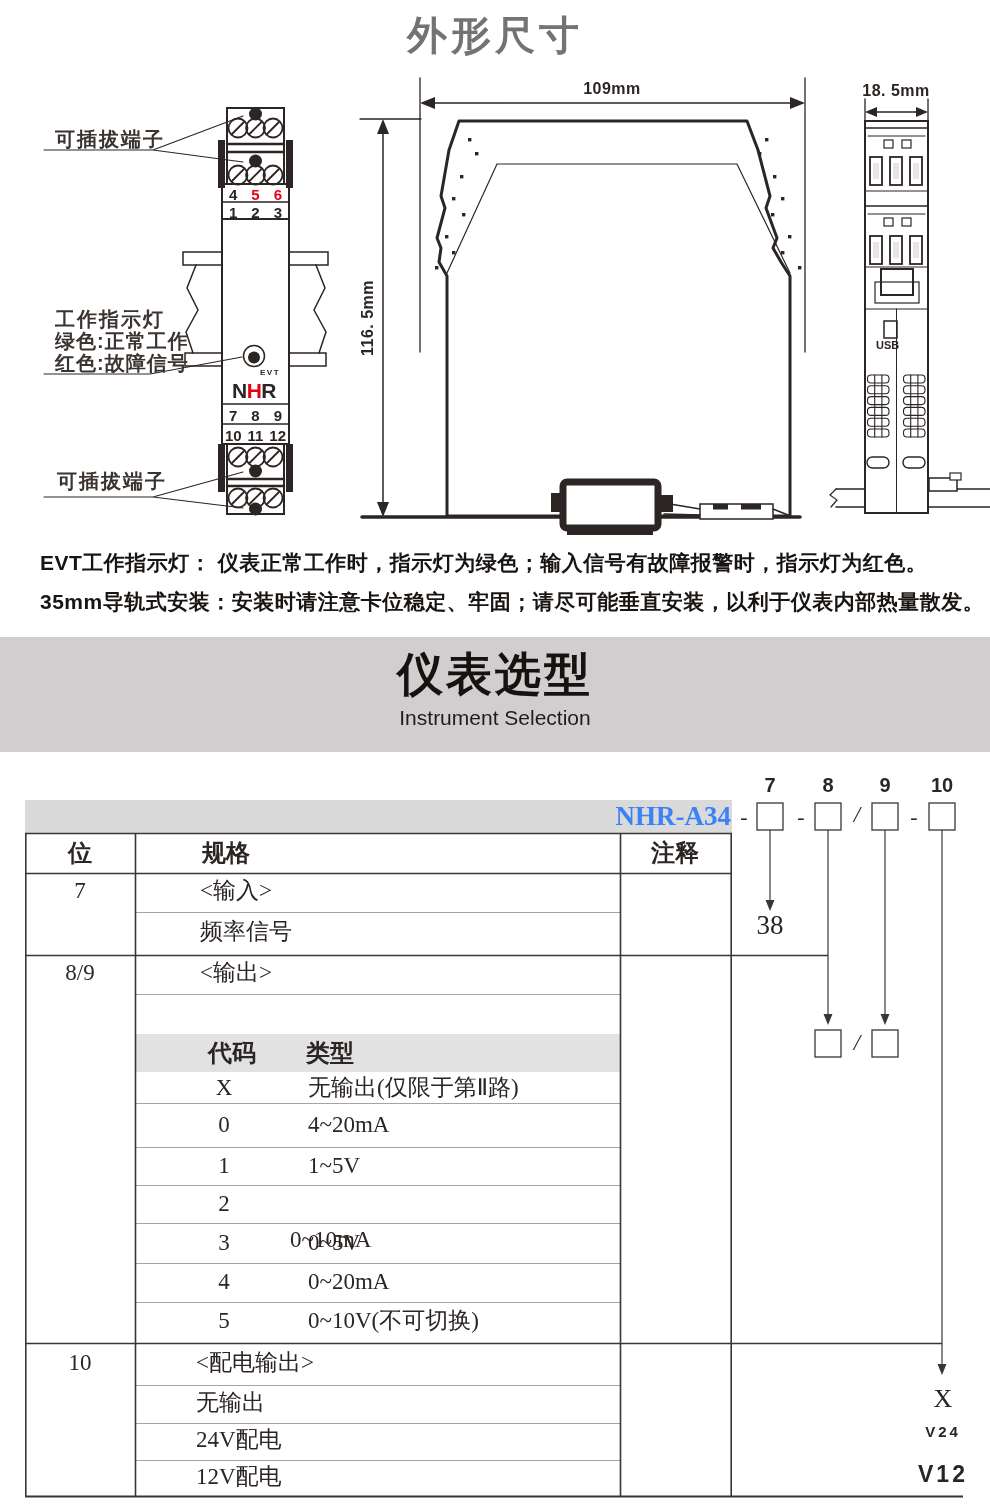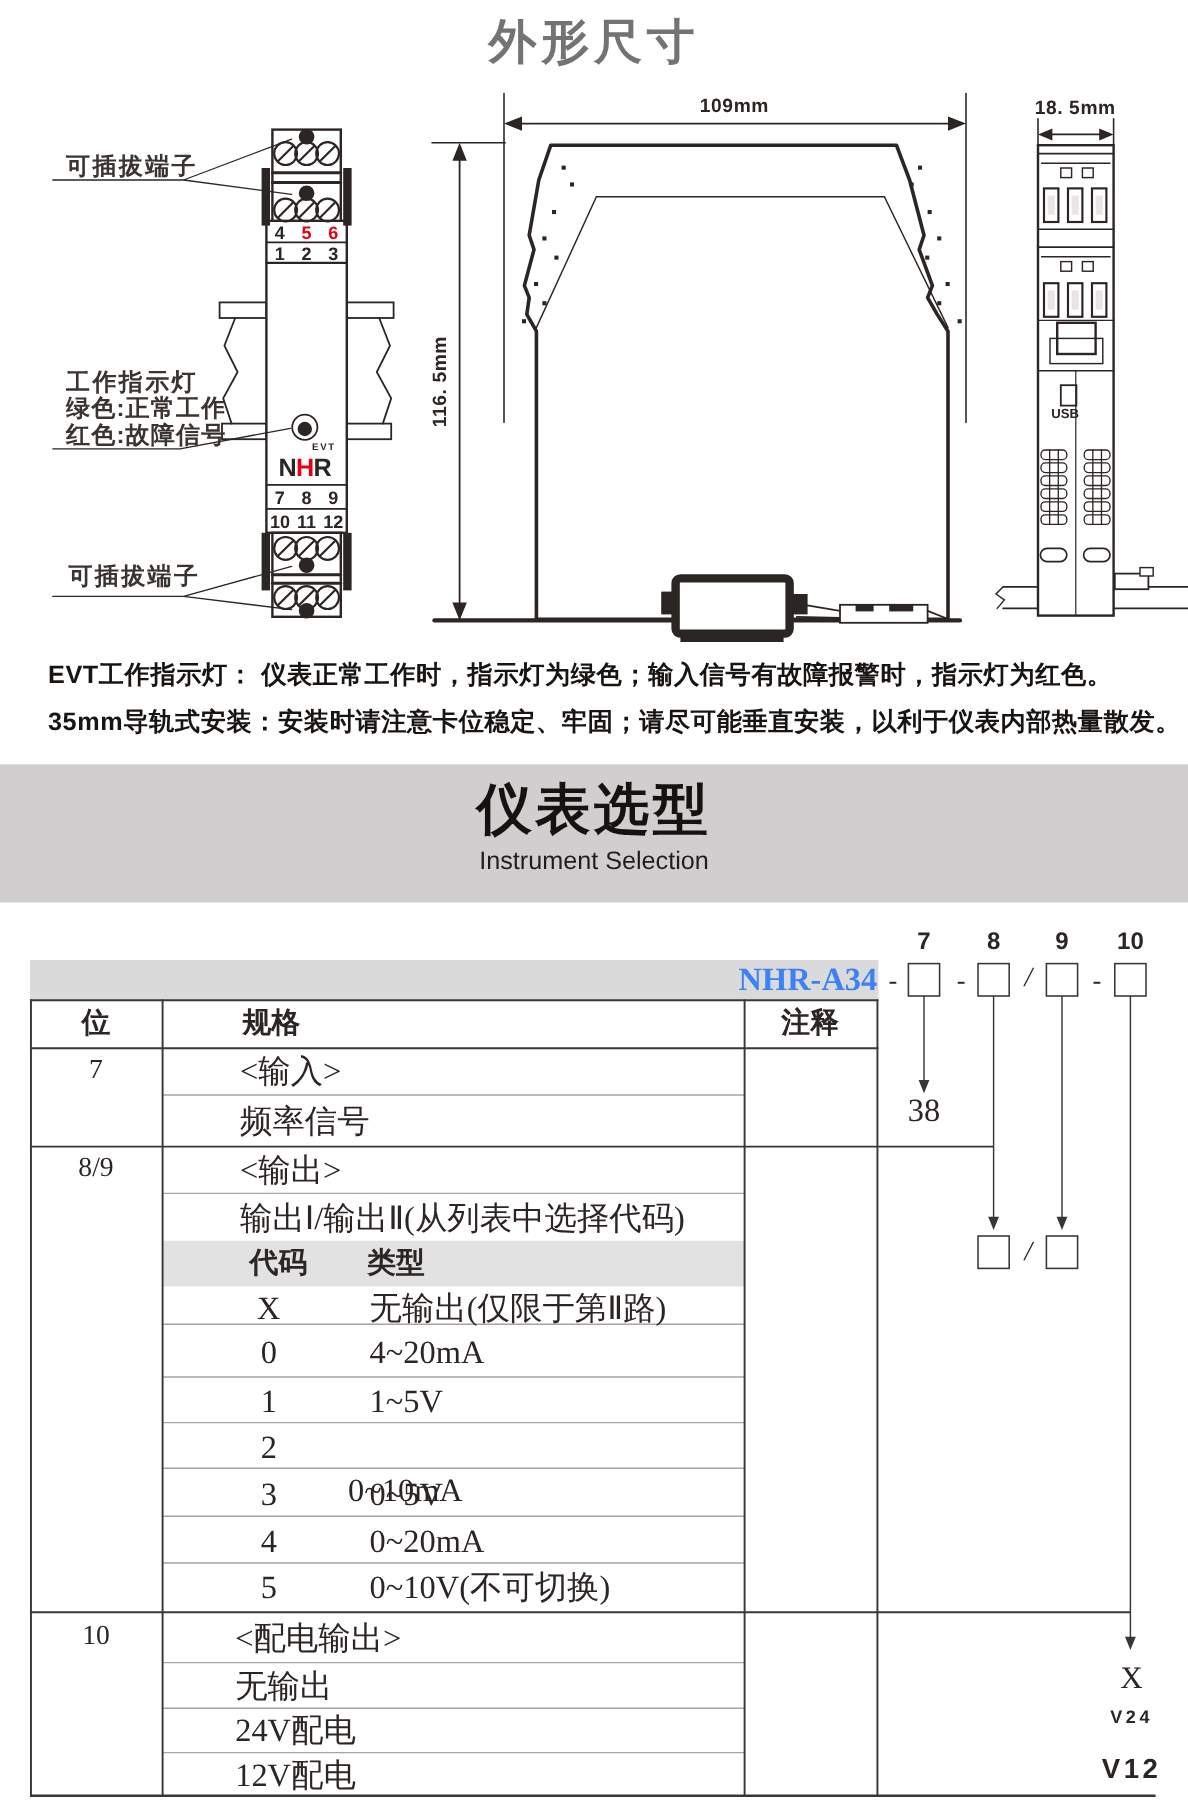--- a/index.html
+++ b/index.html
@@ -11,21 +11,21 @@
   .ctr{transform:translateX(-50%);}
   .b{font-weight:bold;}
   svg{position:absolute;left:0;top:0;}
   .red{color:#e60012;}
   .band{position:absolute;left:0;top:637px;width:990px;height:115px;background:#d0cecf;}
   .modelband{position:absolute;left:25px;top:800px;width:707px;height:33px;background:#dbdadb;}
   .digitrow{position:absolute;display:flex;justify-content:space-around;width:67px;left:222px;
             font-size:15px;font-weight:bold;}
   .dim{font-size:16px;font-weight:600;letter-spacing:0.5px;}
   .lbl{font-size:20px;font-weight:bold;letter-spacing:2px;color:#3a3330;}
-  .cell{font-size:27px;font-family:"Liberation Serif",serif;}
+  .cell{font-size:23px;font-family:"Liberation Serif",serif;}
   .note{font-size:21px;font-weight:bold;color:#181412;letter-spacing:0.5px;}
 </style>
 </head>
 <body>
 
 <div id="page">
 
   <div class="band"></div>
 
   <div class="modelband"></div>
@@ -335,21 +335,20 @@
   <div class="t kai b ctr" style="left:80px;top:840px;font-size:24px;">位</div>
   <div class="t kai b" style="left:202px;top:840px;font-size:24px;">规格</div>
   <div class="t kai b ctr" style="left:675px;top:840px;font-size:24px;">注释</div>
 
   <div class="t kai ctr" style="left:80px;top:878px;font-size:23px;">7</div>
   <div class="t cell" style="left:200px;top:878px;">&lt;输入&gt;</div>
   <div class="t cell" style="left:200px;top:919px;">频率信号</div>
 
   <div class="t kai ctr" style="left:80px;top:960px;font-size:23px;">8/9</div>
   <div class="t cell" style="left:200px;top:960px;">&lt;输出&gt;</div>
-  <div class="t cell" style="left:200px;top:1000px;">输出Ⅰ/输出Ⅱ(从列表中选择代码)</div>
   <div class="t kai b" style="left:208px;top:1040px;font-size:24px;">代码</div>
   <div class="t kai b" style="left:306px;top:1040px;font-size:24px;">类型</div>
 
   <div class="t cell ctr" style="left:224px;top:1075px;">X</div>
   <div class="t cell" style="left:308px;top:1075px;">无输出(仅限于第Ⅱ路)</div>
   <div class="t cell ctr" style="left:224px;top:1112px;">0</div>
   <div class="t cell" style="left:308px;top:1112px;">4~20mA</div>
   <div class="t cell ctr" style="left:224px;top:1153px;">1</div>
   <div class="t cell" style="left:308px;top:1153px;">1~5V</div>
   <div class="t cell ctr" style="left:224px;top:1191px;">2</div>

